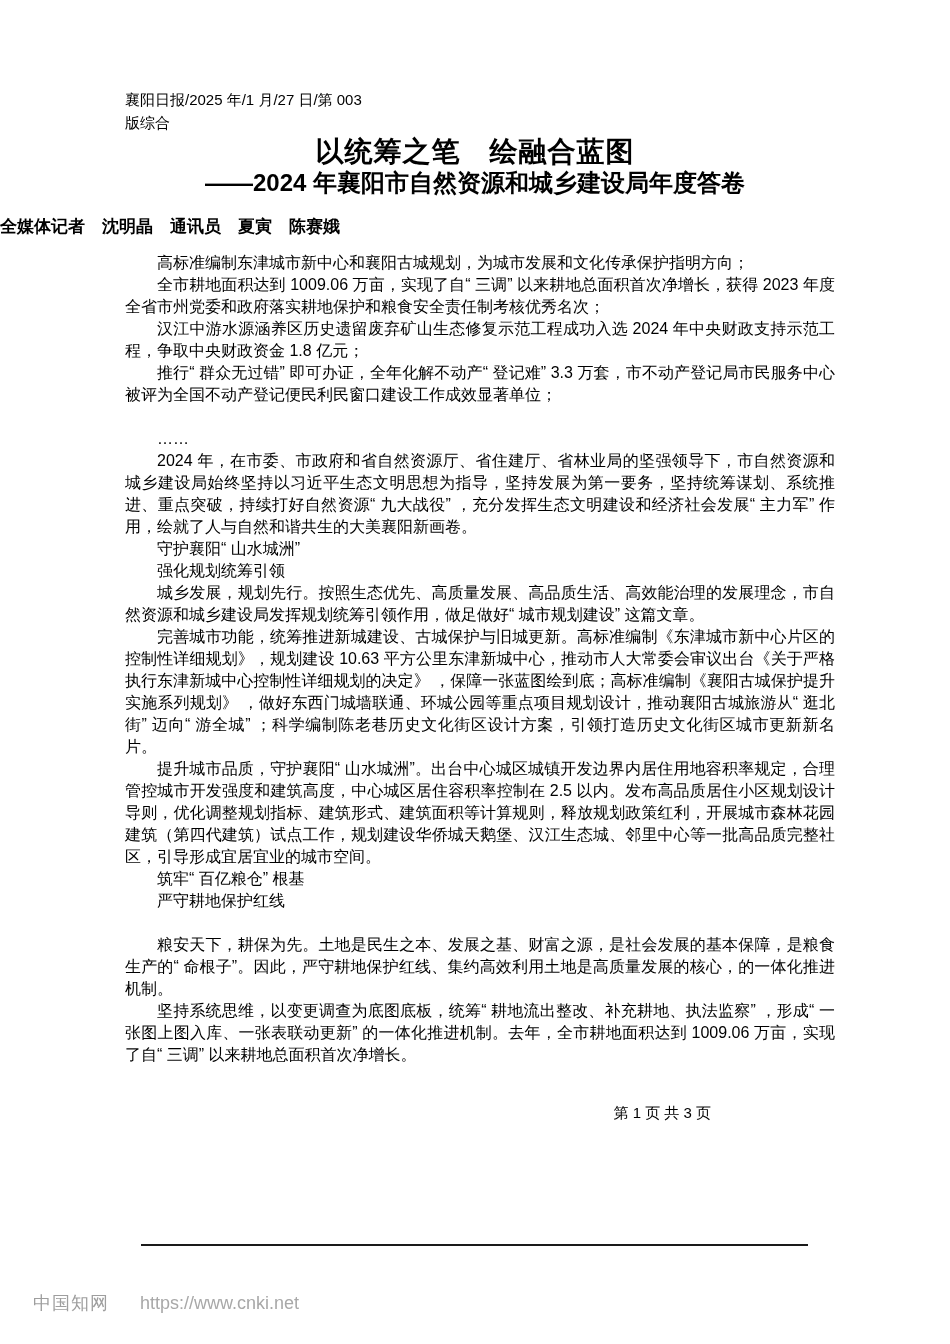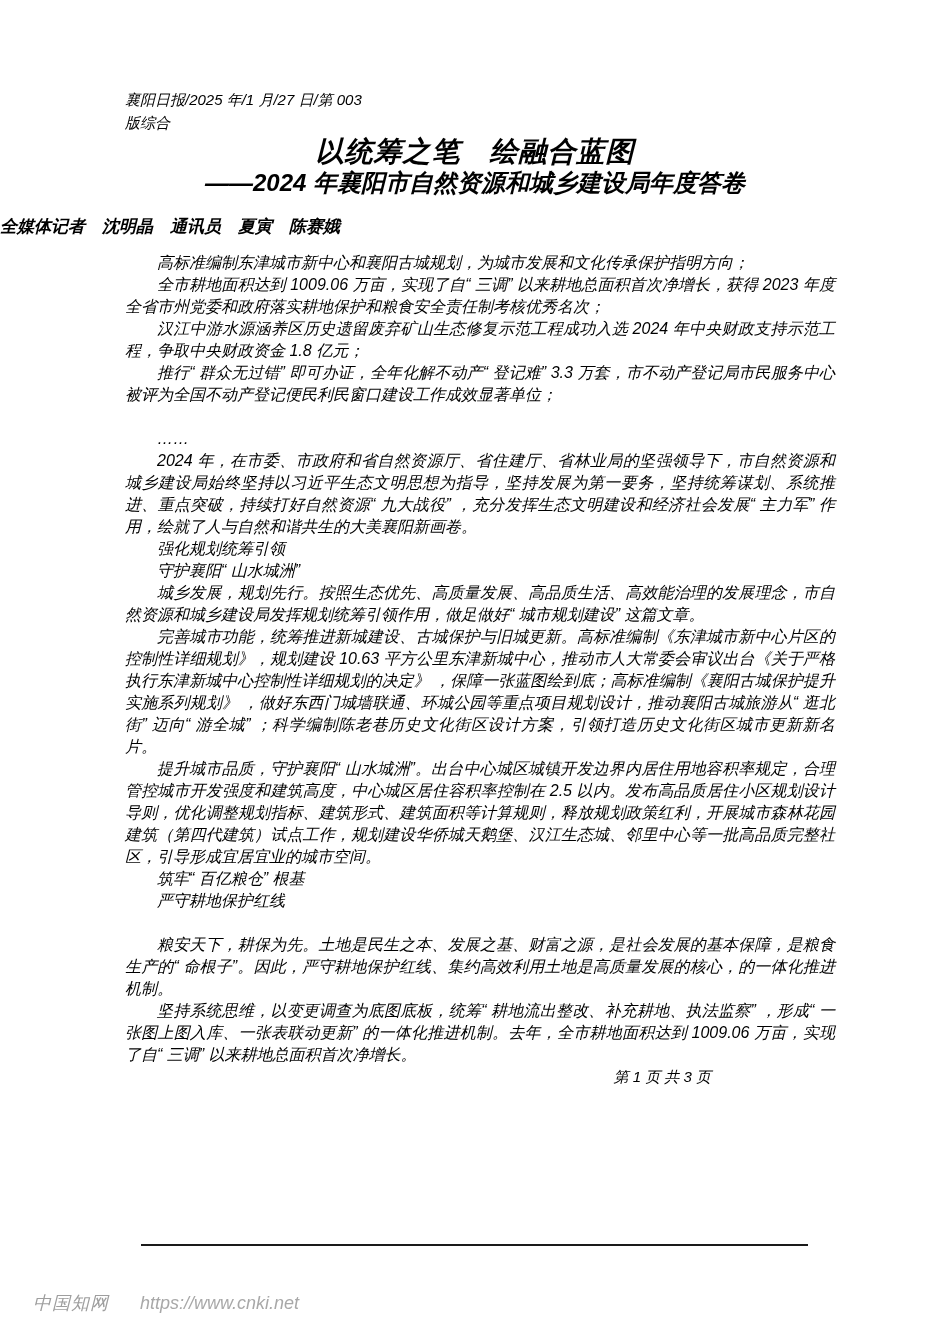--- a/index.html
+++ b/index.html
@@ -8,21 +8,20 @@
     background: #ffffff;
   }
   .page {
     position: relative;
     width: 856px;
     height: 1344px;
     background: #ffffff;
     color: #000000;
     font-family: "Liberation Sans", "DejaVu Sans", sans-serif;
     overflow: hidden;
-    font-style: italic;
   }
   .source {
     position: absolute;
     left: 125px;
     top: 88px;
     width: 710px;
     font-size: 15px;
     line-height: 23px;
     color: #000000;
   }
@@ -67,21 +66,21 @@
     margin: 0;
     padding: 0;
     text-indent: 32px;
   }
   .article p.gap-before {
     margin-top: 22px;
   }
   .page-indicator {
     position: absolute;
     right: 145px;
-    top: 1068px;
+    top: 1104px;
     font-size: 15px;
     color: #000000;
   }
   .footer-rule {
     position: absolute;
     left: 141px;
     top: 1244px;
     width: 667px;
     height: 2px;
     background: #1a1a1a;
@@ -120,22 +119,22 @@
 
   <div class="byline">全媒体记者　沈明晶　通讯员　夏寅　陈赛娥</div>
 
   <div class="article">
       <p>高标准编制东津城市新中心和襄阳古城规划，为城市发展和文化传承保护指明方向；</p>
       <p>全市耕地面积达到 1009.06 万亩，实现了自“ 三调” 以来耕地总面积首次净增长，获得 2023 年度全省市州党委和政府落实耕地保护和粮食安全责任制考核优秀名次；</p>
       <p>汉江中游水源涵养区历史遗留废弃矿山生态修复示范工程成功入选 2024 年中央财政支持示范工程，争取中央财政资金 1.8 亿元；</p>
       <p>推行“ 群众无过错” 即可办证，全年化解不动产“ 登记难” 3.3 万套，市不动产登记局市民服务中心被评为全国不动产登记便民利民窗口建设工作成效显著单位；</p>
       <p class="gap-before">……</p>
       <p>2024 年，在市委、市政府和省自然资源厅、省住建厅、省林业局的坚强领导下，市自然资源和城乡建设局始终坚持以习近平生态文明思想为指导，坚持发展为第一要务，坚持统筹谋划、系统推进、重点突破，持续打好自然资源“ 九大战役” ，充分发挥生态文明建设和经济社会发展“ 主力军” 作用，绘就了人与自然和谐共生的大美襄阳新画卷。</p>
+      <p>守护襄阳“ 山水城洲”</p>
       <p>强化规划统筹引领</p>
-      <p>守护襄阳“ 山水城洲”</p>
       <p>城乡发展，规划先行。按照生态优先、高质量发展、高品质生活、高效能治理的发展理念，市自然资源和城乡建设局发挥规划统筹引领作用，做足做好“ 城市规划建设” 这篇文章。</p>
       <p>完善城市功能，统筹推进新城建设、古城保护与旧城更新。高标准编制《东津城市新中心片区的控制性详细规划》，规划建设 10.63 平方公里东津新城中心，推动市人大常委会审议出台《关于严格执行东津新城中心控制性详细规划的决定》 ，保障一张蓝图绘到底；高标准编制《襄阳古城保护提升实施系列规划》 ，做好东西门城墙联通、环城公园等重点项目规划设计，推动襄阳古城旅游从“ 逛北街” 迈向“ 游全城” ；科学编制陈老巷历史文化街区设计方案，引领打造历史文化街区城市更新新名片。</p>
       <p>提升城市品质，守护襄阳“ 山水城洲”。出台中心城区城镇开发边界内居住用地容积率规定，合理管控城市开发强度和建筑高度，中心城区居住容积率控制在 2.5 以内。发布高品质居住小区规划设计导则，优化调整规划指标、建筑形式、建筑面积等计算规则，释放规划政策红利，开展城市森林花园建筑（第四代建筑）试点工作，规划建设华侨城天鹅堡、汉江生态城、邻里中心等一批高品质完整社区，引导形成宜居宜业的城市空间。</p>
       <p>筑牢“ 百亿粮仓” 根基</p>
       <p>严守耕地保护红线</p>
       <p class="gap-before">粮安天下，耕保为先。土地是民生之本、发展之基、财富之源，是社会发展的基本保障，是粮食生产的“ 命根子”。因此，严守耕地保护红线、集约高效利用土地是高质量发展的核心，的一体化推进机制。</p>
       <p>坚持系统思维，以变更调查为底图底板，统筹“ 耕地流出整改、补充耕地、执法监察” ，形成“ 一张图上图入库、一张表联动更新” 的一体化推进机制。去年，全市耕地面积达到 1009.06 万亩，实现了自“ 三调” 以来耕地总面积首次净增长。</p>
     </div>
 
   <div class="page-indicator">第 1 页 共 3 页</div>

